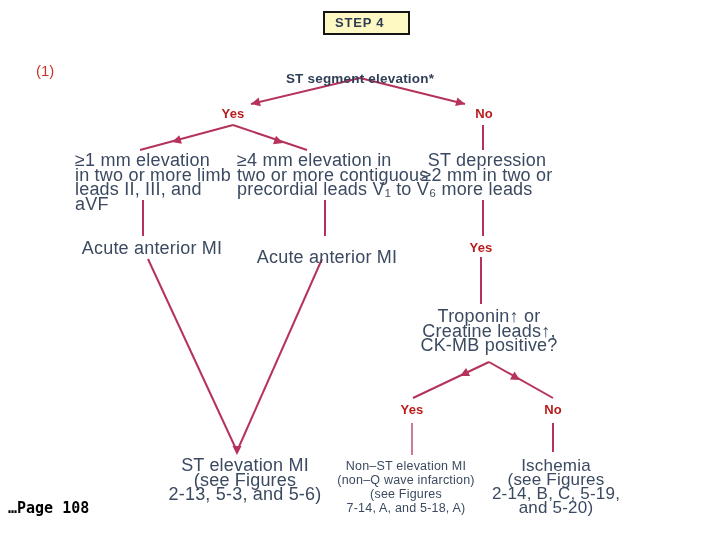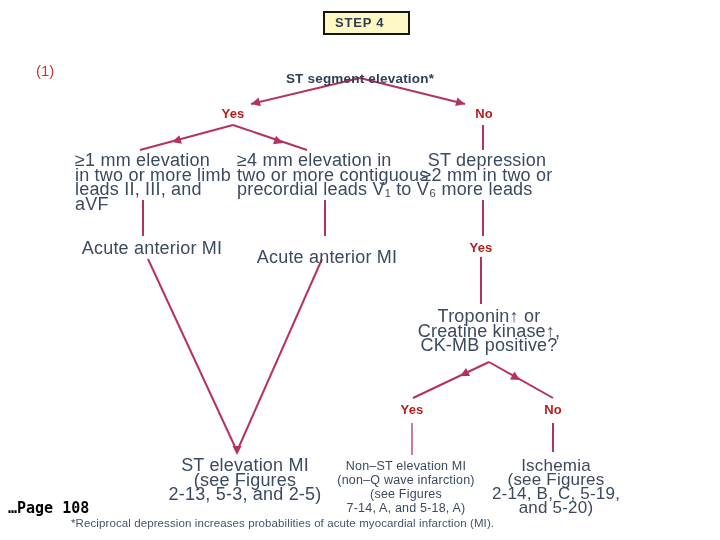--- a/index.html
+++ b/index.html
@@ -93,34 +93,33 @@
 precordial leads V₁ to V₆</div>
   <div class="node center" style="left:407px;top:153px;width:160px;">ST depression
 ≥2 mm in two or
 more leads</div>
 
   <div class="node center" style="left:72px;top:241px;width:160px;">Acute anterior MI</div>
   <div class="node center" style="left:247px;top:250px;width:160px;">Acute anterior MI</div>
   <div class="node center branch-label" style="left:451px;top:241px;width:60px;">Yes</div>
 
   <div class="node center" style="left:404px;top:309px;width:170px;">Troponin↑ or
-Creatine kinase↑,
+Creatine leads↑,
 CK-MB positive?</div>
 
   <div class="node center branch-label" style="left:382px;top:403px;width:60px;">Yes</div>
   <div class="node center branch-label" style="left:523px;top:403px;width:60px;">No</div>
 
   <div class="node center" style="left:155px;top:458px;width:180px;">ST elevation MI
 (see Figures
-2-13, 5-3, and 2-5)</div>
+2-13, 5-3, and 5-6)</div>
   <div class="node center" style="left:311px;top:459px;width:190px;font-size:12.5px;line-height:14px;">Non–ST elevation MI
 (non–Q wave infarction)
 (see Figures
 7-14, A, and 5-18, A)</div>
   <div class="node center" style="left:491px;top:459px;width:130px;font-size:17px;line-height:14px;">Ischemia
 (see Figures
 2-14, B, C, 5-19,
 and 5-20)</div>
 
   <div class="page-ref">…Page 108</div>
-  <div class="footnote">*Reciprocal depression increases probabilities of acute myocardial infarction (MI).</div>
 
 </div>
 
 </body></html>

